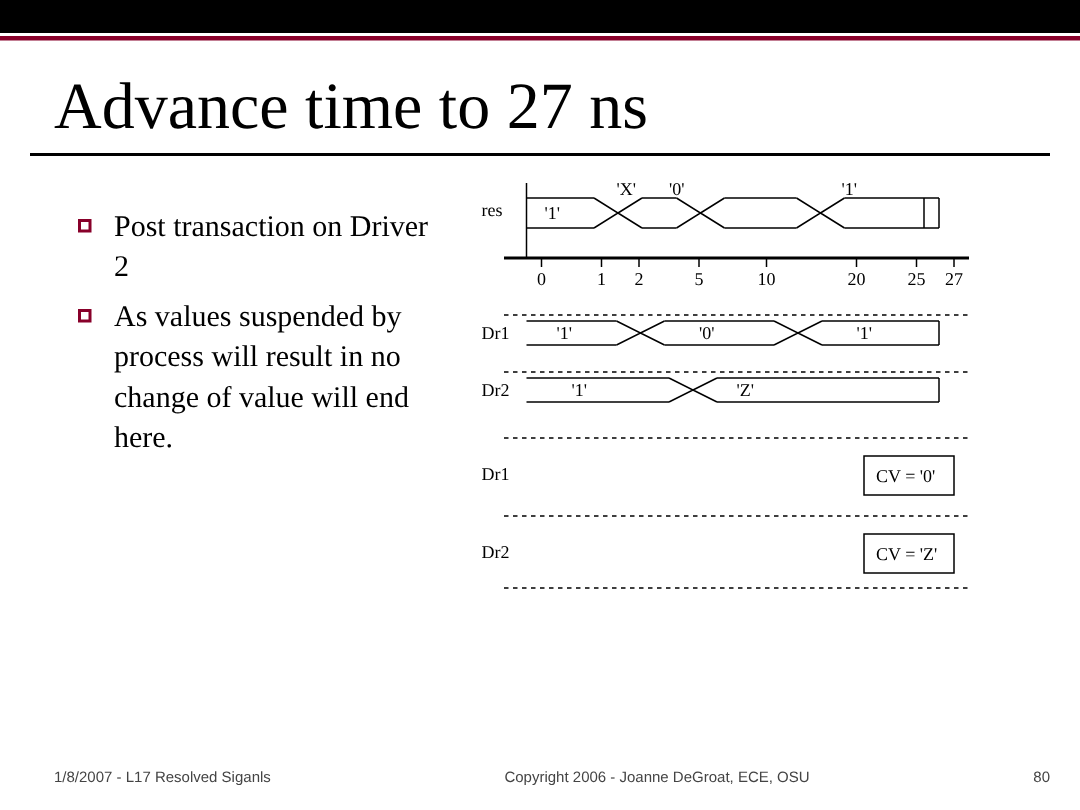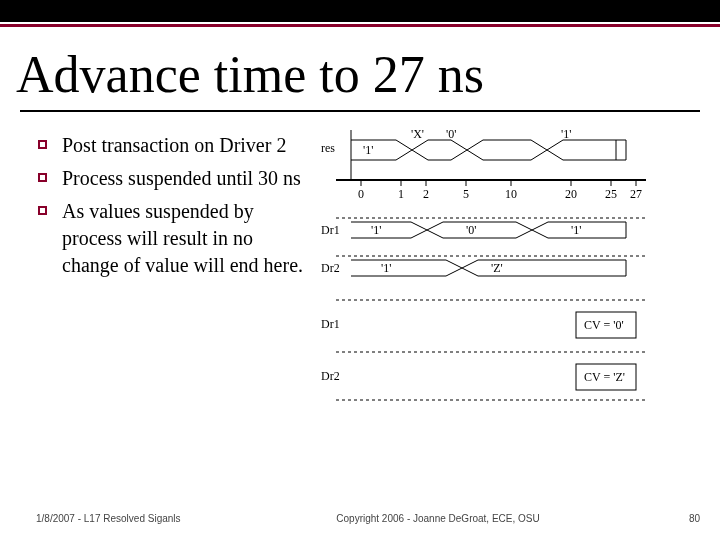--- a/index.html
+++ b/index.html
@@ -1,23 +1,23 @@
 <!DOCTYPE html>
 <html><head>
 <meta charset="utf-8">
 <style>
   html,body{margin:0;padding:0;width:720px;height:540px;background:#fff;font-family:"Times New Roman",serif;color:#000;overflow:hidden}
   .slide{position:relative;width:720px;height:540px;box-sizing:border-box}
   .top-stripe{height:22px;background:#000;margin-bottom:2px}
   .accent-line{height:3px;background:#88002a}
-  .title{font-size:52px;padding:18px 0 6px 16px}
+  .title{font-size:44px;padding:18px 0 6px 36px}
   .title-underline{height:2px;background:#000;margin:0 20px 18px 20px}
   .body-row{display:flex;padding:0 20px 0 36px}
   .bullets{width:280px;font-size:20px;line-height:1.35}
-  ul.square{list-style:none;padding:0;margin:2px}
+  ul.square{list-style:none;padding:0;margin:16px}
   ul.square>li{position:relative;padding-left:24px;margin-bottom:6px}
   ul.square>li::before{content:"";position:absolute;left:0;top:8px;width:9px;height:9px;border:2px solid #88002a;box-sizing:border-box}
   .diagram{flex:1;position:relative;font-family:"Times New Roman",serif;font-size:12px}
   .diagram svg{position:absolute;top:0;left:0}
   .diagram text{font-family:"Times New Roman",serif;font-size:12px}
   .footer{position:absolute;bottom:16px;left:36px;right:20px;display:flex;justify-content:space-between;font-family:Arial,sans-serif;font-size:10px;color:#444}
   .footer .left{width:180px}
   .footer .center{flex:1;text-align:center}
   .footer .right{width:40px;text-align:right}
 </style>
@@ -28,21 +28,20 @@
   <div class="top-stripe"></div>
   <div class="accent-line"></div>
 
   <div class="title">Advance time to 27 ns</div>
   <div class="title-underline"></div>
 
   <div class="body-row">
     <div class="bullets">
       <ul class="square">
         <li>Post transaction on Driver 2</li>
-        <li>Process suspended until 30 ns</li>
         <li>As values suspended by process will result in no change of value will end here.</li>
       </ul>
     </div>
 
     <div class="diagram">
       <svg width="360" height="280" viewBox="0 0 360 280">
 
         <text x="5" y="22">res</text>
         <line x1="35" y1="0" x2="35" y2="50" stroke="#000"></line>
         <line x1="35" y1="10" x2="80" y2="10" stroke="#000"></line>

